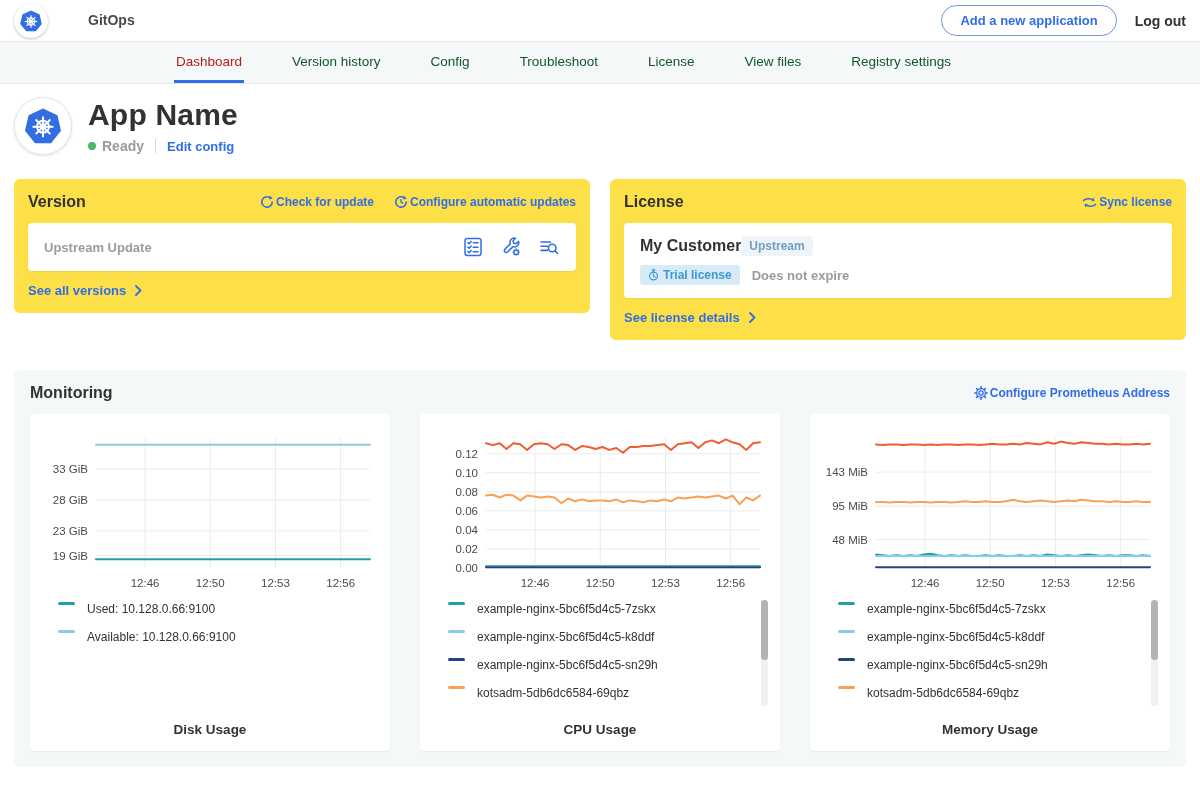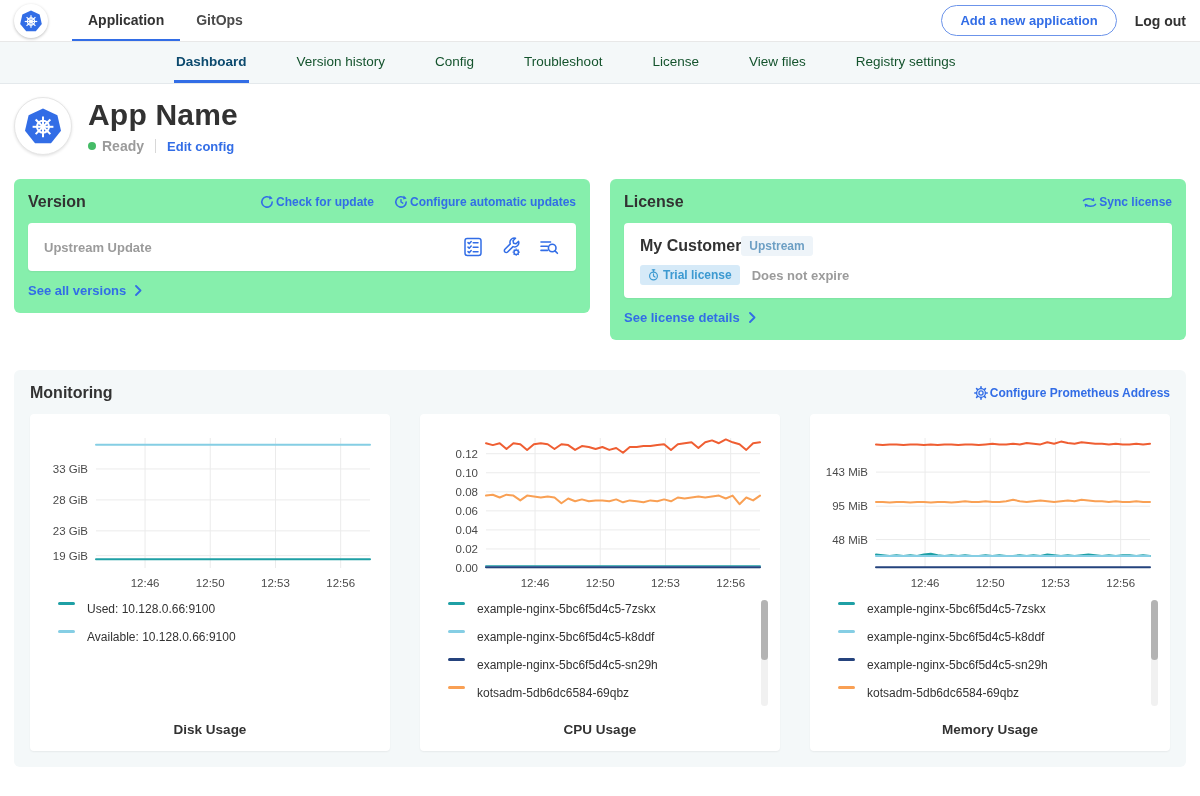--- a/index.html
+++ b/index.html
@@ -18,38 +18,38 @@
   .topnav-right { margin-left:auto; display:flex; align-items:center; gap:18px; }
   .pill-btn { border:1px solid #6c94ea; color:#326de6; font-weight:700; font-size:13px;
     border-radius:17px; padding:7px 18px; background:#fff; cursor:pointer; }
   .logout { font-size:14px; font-weight:600; color:#323232; }
 
   
   .subnav { height:42px; background:#f4f8f9; border-bottom:1px solid #e4e9ec; display:flex; }
   .subnav-tabs { display:flex; margin-left:174px; gap:46px; height:100%; }
   .subnav-tab { display:flex; align-items:center; font-size:13.5px; color:#14532d; font-weight:400;
     border-bottom:3px solid transparent; padding:0 2px; cursor:pointer; }
-  .subnav-tab.active { color:#0c4a6e; font-weight:700; border-bottom-color:#326de6; }
+  .subnav-tab.active { color:#b91c1c; font-weight:400; border-bottom-color:#326de6; }
 
   
   .app-header { display:flex; align-items:center; padding:13px 14px 14px; }
   .app-avatar { width:58px; height:58px; border-radius:50%; background:#fff; border:1px solid #e6e6e6;
     box-shadow:0 1px 3px rgba(0,0,0,.12); display:flex; align-items:center; justify-content:center; margin-right:16px; }
   .app-title { font-size:30px; font-weight:700; letter-spacing:.2px; }
   .app-status-row { display:flex; align-items:center; margin-top:6px; }
   .status-dot { width:8px; height:8px; border-radius:50%; background:#44bb66; margin-right:6px; }
   .status-text { font-size:14px; color:#9b9b9b; font-weight:600; }
   .vdiv { width:1px; height:14px; background:#d8d8d8; margin:0 11px; }
   .link { color:#326de6; font-weight:700; cursor:pointer; }
   .link-13 { font-size:13px; }
   .link-12 { font-size:12px; }
 
   
   .cards-row { display:flex; gap:20px; padding:10px 14px 0; align-items:flex-start; }
-  .card { background:#86efac; border-radius:6px; padding:14px; }
+  .card { background:#fde047; border-radius:6px; padding:14px; }
   .card-version { width:576px; }
   .card-license { width:576px; }
   .card-head { display:flex; align-items:center; margin-bottom:12px; }
   .card-title { font-size:16px; font-weight:700; }
   .card-head-links { margin-left:auto; display:flex; align-items:center; gap:20px; }
   .icon-link { display:inline-flex; align-items:center; gap:2px; }
   .white-panel { background:#fff; border-radius:4px; box-shadow:0 1px 2px rgba(0,0,0,.06); padding:13px 16px; }
 
   .version-panel { display:flex; align-items:center; }
   .version-left { width:226px; }
@@ -105,21 +105,20 @@
           <line x1="50" y1="52" x2="31.6" y2="70.4"></line>
         <line x1="50" y1="52" x2="24" y2="52"></line>
           <line x1="50" y1="52" x2="31.6" y2="33.6"></line>
         <line x1="50" y1="52" x2="50" y2="26"></line>
           <line x1="50" y1="52" x2="68.4" y2="33.6"></line>
       </g>
       <circle cx="50" cy="52" r="6" fill="#fff"></circle>
     </svg>
   </div>
   <div class="topnav-tabs" id="topnav-tabs">
-      <div class="topnav-tab active">Application</div>
       <div class="topnav-tab">GitOps</div>
     </div>
   <div class="topnav-right">
     <button class="pill-btn">Add a new application</button>
     <a class="logout">Log out</a>
   </div>
 </div>
 
 <div class="subnav">
   <div class="subnav-tabs" id="subnav-tabs">

